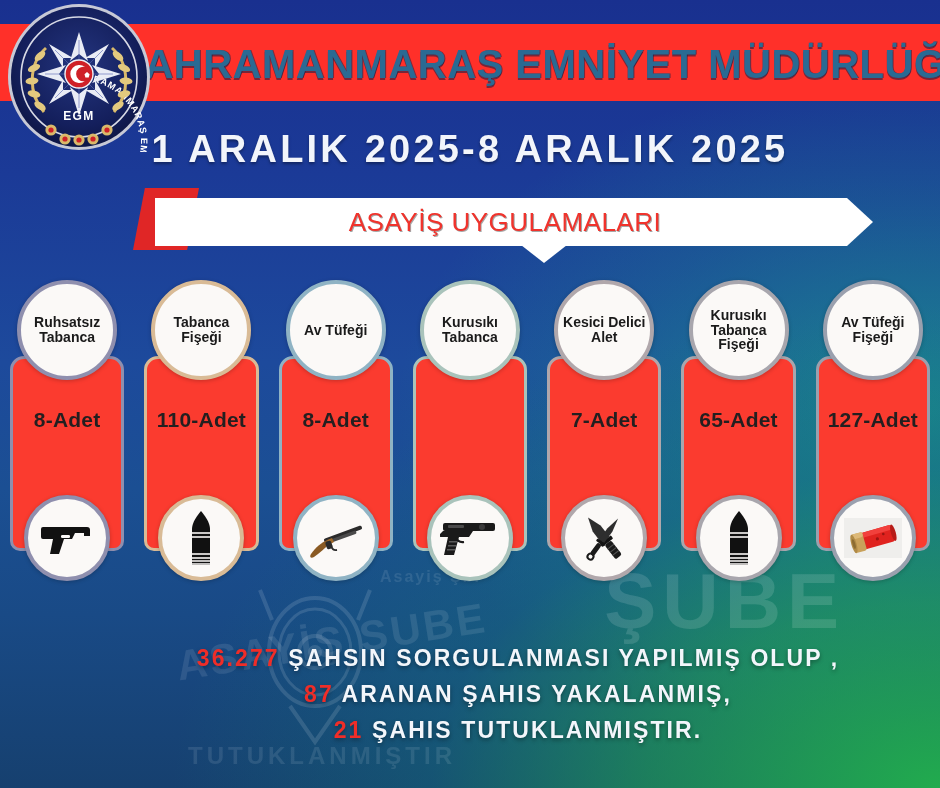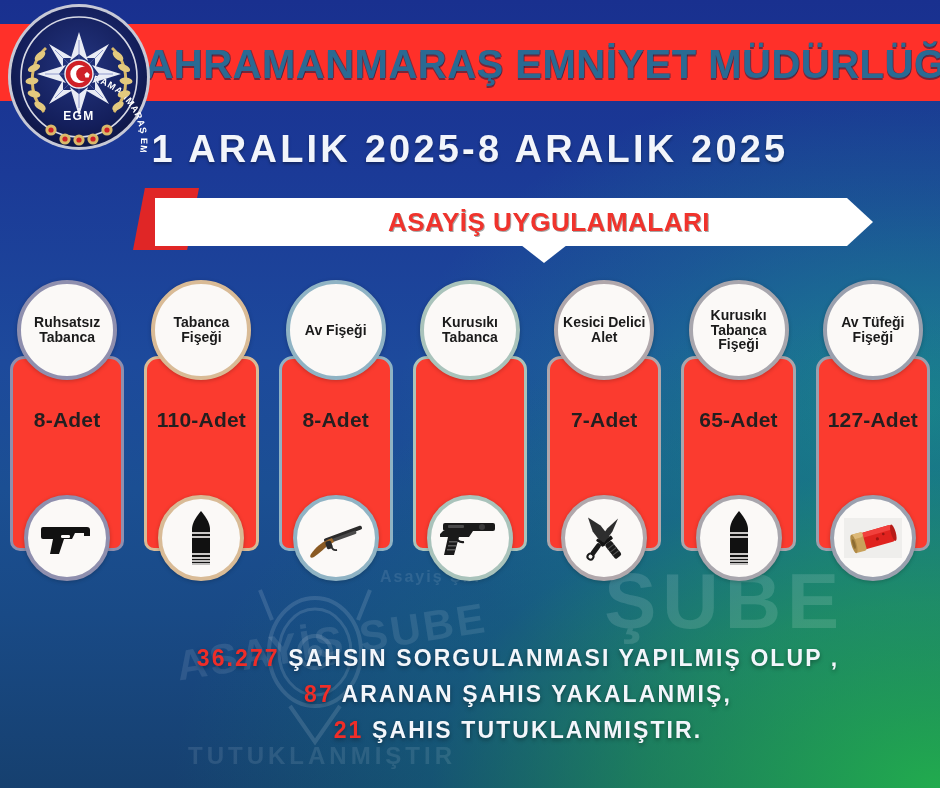--- a/index.html
+++ b/index.html
@@ -94,24 +94,23 @@
   .ribbon-notch{
     position:absolute;left:388px;top:57px;width:46px;height:18px;
     background:#ffffff;
     clip-path:polygon(0 0,100% 0,50% 100%);
     z-index:2;
   }
   .ribbon-text{
     position:absolute;left:22px;top:10px;width:700px;height:48px;
     display:flex;align-items:center;justify-content:center;
     z-index:3;
-    font-size:26px;font-weight:bold;letter-spacing:.5px;
+    font-size:26px;font-weight:normal;letter-spacing:.5px;
     color:#f0332c;
     text-shadow:1px 1px 0 rgba(60,60,60,.45);
-    margin-left:44px;
   }
 
   
   .cards{
     position:absolute;left:0;top:280px;width:940px;height:300px;
     display:flex;
   }
   .card{
     position:relative;
     flex:1 1 0;
@@ -306,21 +305,21 @@
             <line x1="4" y1="51" x2="22" y2="51"></line>
             <line x1="4" y1="54" x2="22" y2="54"></line>
           </g>
         </svg>
       </div>
     </div>
 
     <div class="card" style="--ring:#8fb3c4">
       <div class="card-body"></div>
       <div class="bubble bubble-top">
-        <div class="bubble-label">Av Fişeği</div>
+        <div class="bubble-label">Av Tüfeği</div>
       </div>
       <div class="card-count">8-Adet</div>
       <div class="bubble bubble-bot">
         <svg width="58" height="44" viewBox="0 0 58 44">
           <rect x="16" y="16" width="40" height="4" rx="1.6" fill="#2b2b2b" transform="rotate(-20 36 18)"></rect>
           <rect x="16" y="20" width="34" height="3.4" rx="1.4" fill="#4a4a4a" transform="rotate(-20 33 21)"></rect>
           <path d="M20 24 C14 27 9 31 4 38 C2 41 4 43 7 41 C13 37 18 32 22 28 Z" fill="#8a5a23"></path>
           <path d="M20 24 L25 22 L27 26 L22 29 Z" fill="#a06a2c"></path>
           <rect x="19" y="25" width="6" height="8" rx="2" fill="#2b2b2b" transform="rotate(-20 22 29)"></rect>
           <path d="M24 29 q1 6 6 5" stroke="#2b2b2b" stroke-width="1.8" fill="none"></path>

